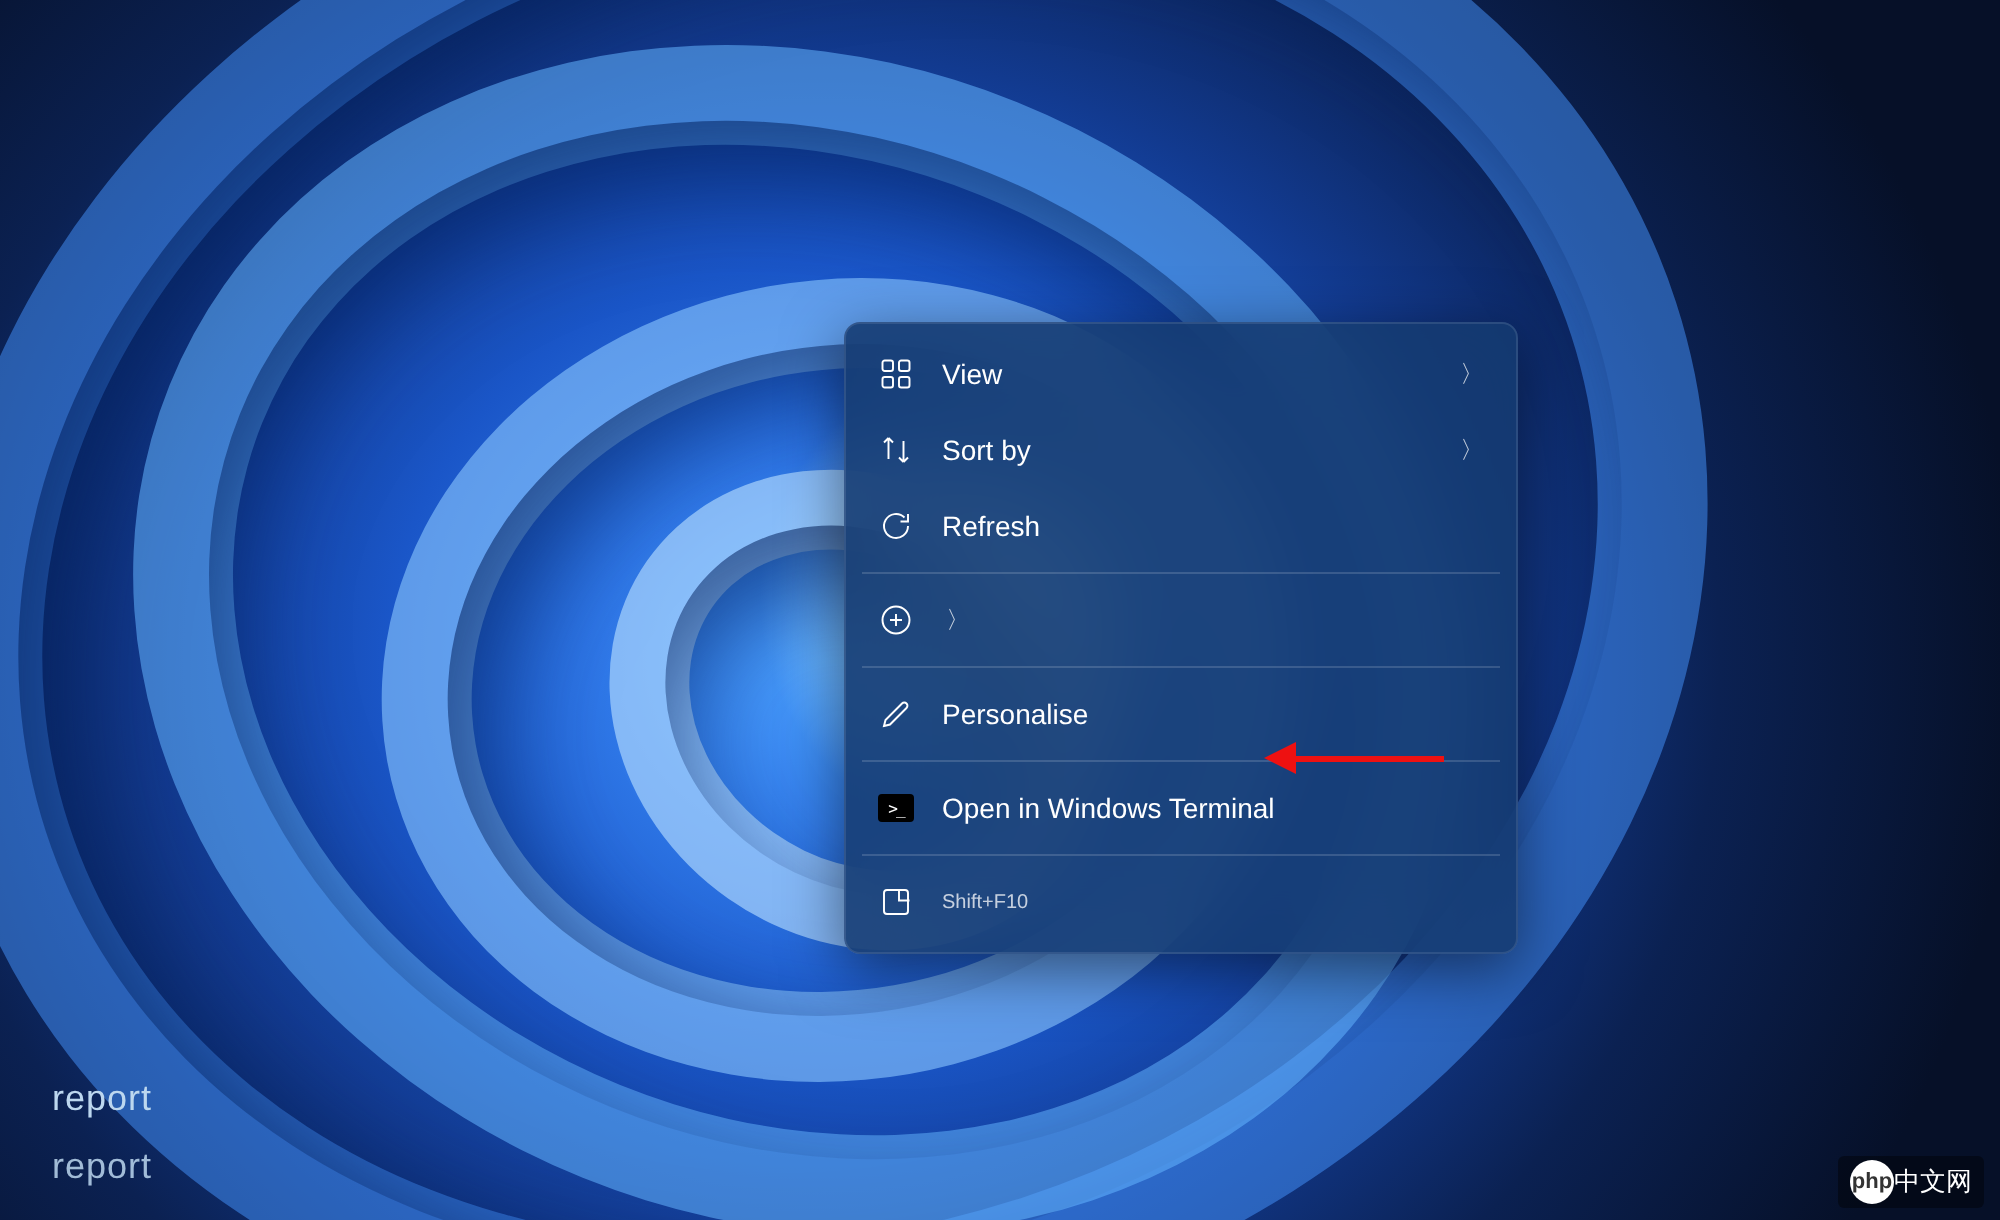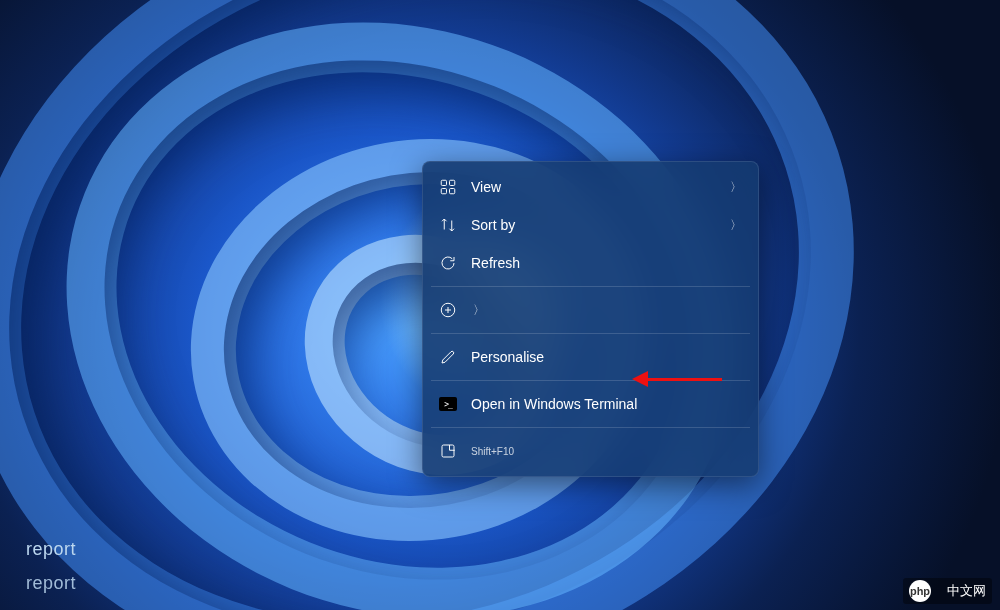--- a/index.html
+++ b/index.html
@@ -56,21 +56,21 @@
 
     
     .wm-left {
       position: absolute; left: 26px; bottom: 18px;
       color: #bcd7ef; font-size: 18px; line-height: 1; font-weight: 300; letter-spacing: 0.5px;
     }
     .wm-left .r1 { font-weight: 400; }
     .wm-left .r2 { font-weight: 300; opacity: 0.85; margin-top: 16px; }
     .wm-right {
       position: absolute; right: 8px; bottom: 6px;
-      display: flex; align-items: center; gap: 16px;
+      display: flex; align-items: center; gap: 0;
       color: #fff; background: rgba(0,0,0,0.4); padding: 2px 6px; border-radius: 3px;
       font-size: 13px;
     }
     .wm-right .logo {
       width: 22px; height: 22px; border-radius: 50%; background: #fff; color: #333;
       display: flex; align-items: center; justify-content: center; font-weight: 700; font-size: 11px;
     }
   </style>
 </head>
 <body>

